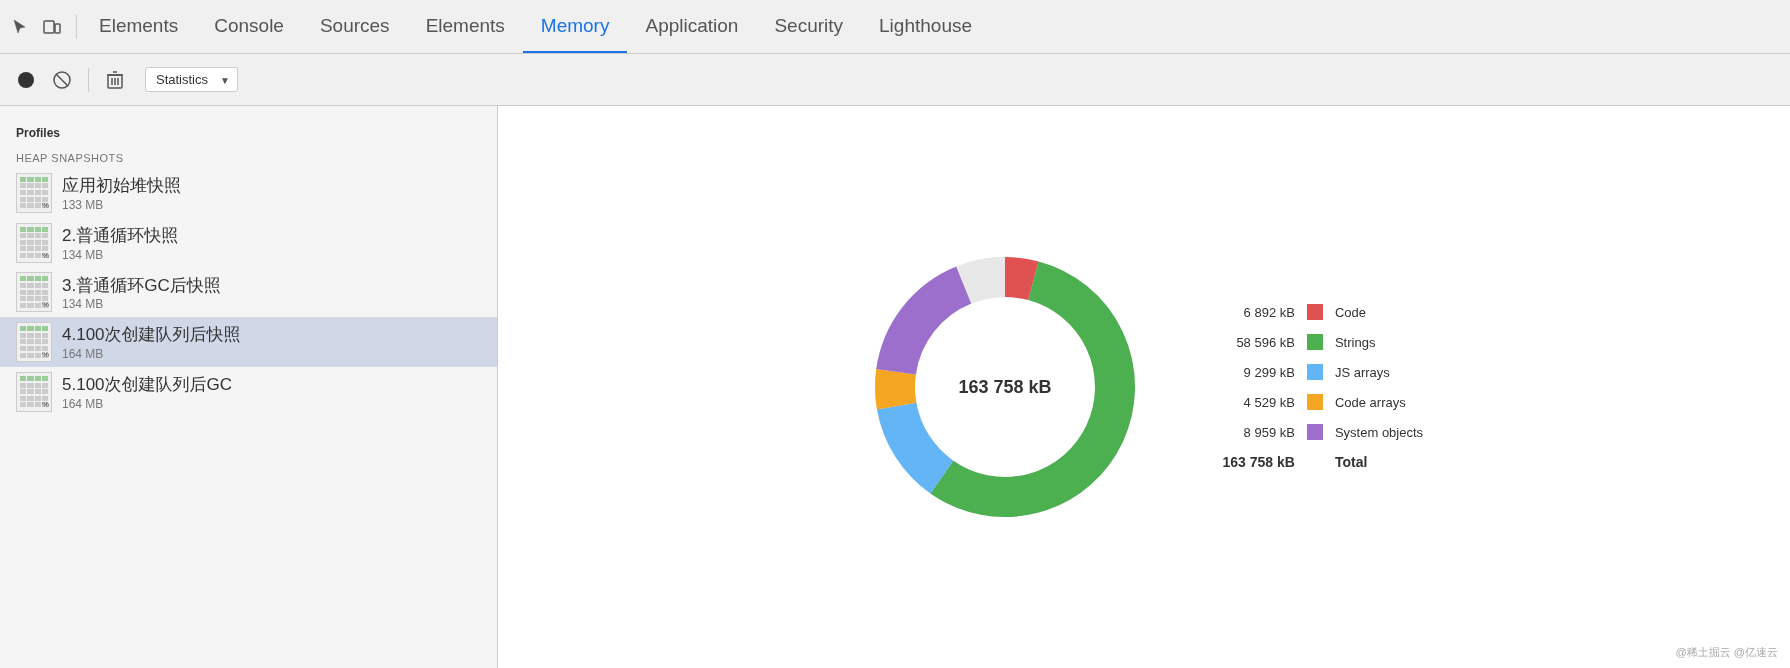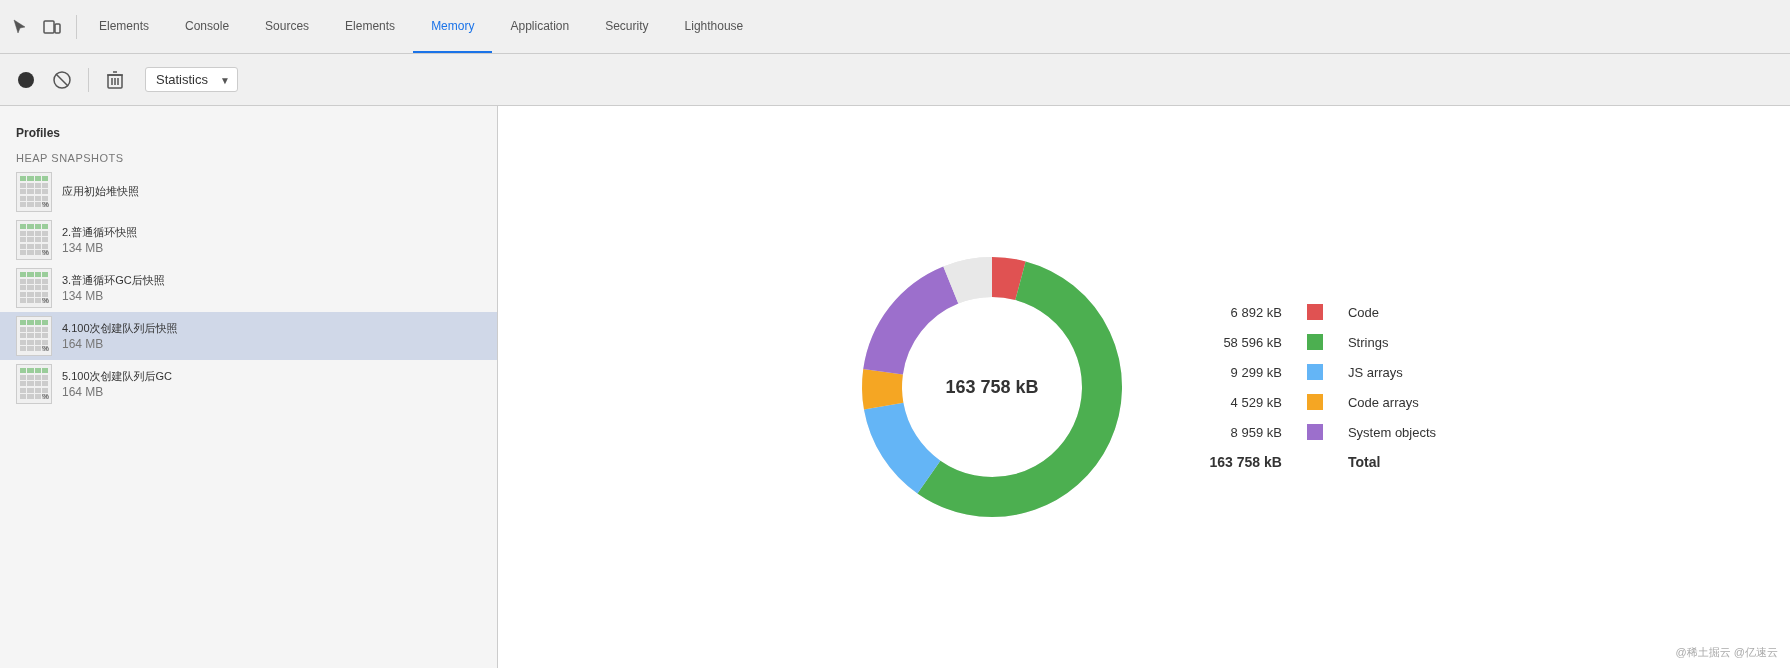--- a/index.html
+++ b/index.html
@@ -30,21 +30,21 @@
     .nav-tabs {
       display: flex;
       align-items: center;
       height: 100%;
     }
     .nav-tab {
       padding: 8px 18px;
       height: 100%;
       display: flex;
       align-items: center;
-      font-size: 12px;
+      font-size: 19px;
       color: #555;
       cursor: pointer;
       border-bottom: 2px solid transparent;
       white-space: nowrap;
     }
     .nav-tab.active {
       color: #1a73e8;
       border-bottom: 2px solid #1a73e8;
       font-weight: 500;
     }
@@ -131,21 +131,21 @@
       cursor: pointer;
       gap: 10px;
     }
     .sidebar-item.selected { background: #d0d8e8; }
     .snapshot-icon {
       width: 36px; height: 36px;
       flex-shrink: 0;
       display: flex; align-items: center; justify-content: center;
     }
     .snapshot-info { flex: 1; }
-    .snapshot-name { font-size: 11px; color: #333; line-height: 1.4; }
+    .snapshot-name { font-size: 17px; color: #333; line-height: 1.4; }
     .snapshot-size { font-size: 12px; color: #777; }
 
     
     .content {
       flex: 1;
       background: white;
       display: flex;
       align-items: center;
       justify-content: center;
       padding: 20px;
@@ -166,21 +166,21 @@
       top: 50%; left: 50%;
       transform: translate(-50%, -50%);
       text-align: center;
       font-weight: 700;
       font-size: 18px;
       color: #333;
     }
 
     
     .legend { display: flex; flex-direction: column; gap: 14px; }
-    .legend-item { display: flex; align-items: center; gap: 25px; }
+    .legend-item { display: flex; align-items: center; gap: 12px; }
     .legend-color {
       width: 16px; height: 16px;
       flex-shrink: 0;
     }
     .legend-value {
       font-size: 13px;
       color: #333;
       min-width: 90px;
       text-align: right;
     }
@@ -285,20 +285,21 @@
                   <div style="background:#ccc;height:5px;"></div>
                   <div style="background:#ccc;height:5px;"></div>
                   <div style="background:#ccc;height:5px;"></div>
                   <div style="background:#ccc;height:5px;"></div>
         </div>
         <div style="position:absolute;bottom:2px;right:2px;font-size:8px;color:#555;">%</div>
       </div>
     </div>
     <div class="snapshot-info">
       <div class="snapshot-name">应用初始堆快照</div>
+      <div class="snapshot-size">133 MB</div>
     </div>
   </div>
           <div class="sidebar-item">
     <div class="snapshot-icon">
       <div style="width:36px;height:40px;background:#f0f0f0;border:1px solid #ccc;display:flex;flex-direction:column;align-items:center;justify-content:center;position:relative;">
         <div style="display:grid;grid-template-columns:repeat(4,1fr);grid-template-rows:repeat(5,1fr);width:28px;height:32px;gap:1px;">
           <div style="background:#9acd9a;height:5px;"></div>
                   <div style="background:#9acd9a;height:5px;"></div>
                   <div style="background:#9acd9a;height:5px;"></div>
                   <div style="background:#9acd9a;height:5px;"></div>

